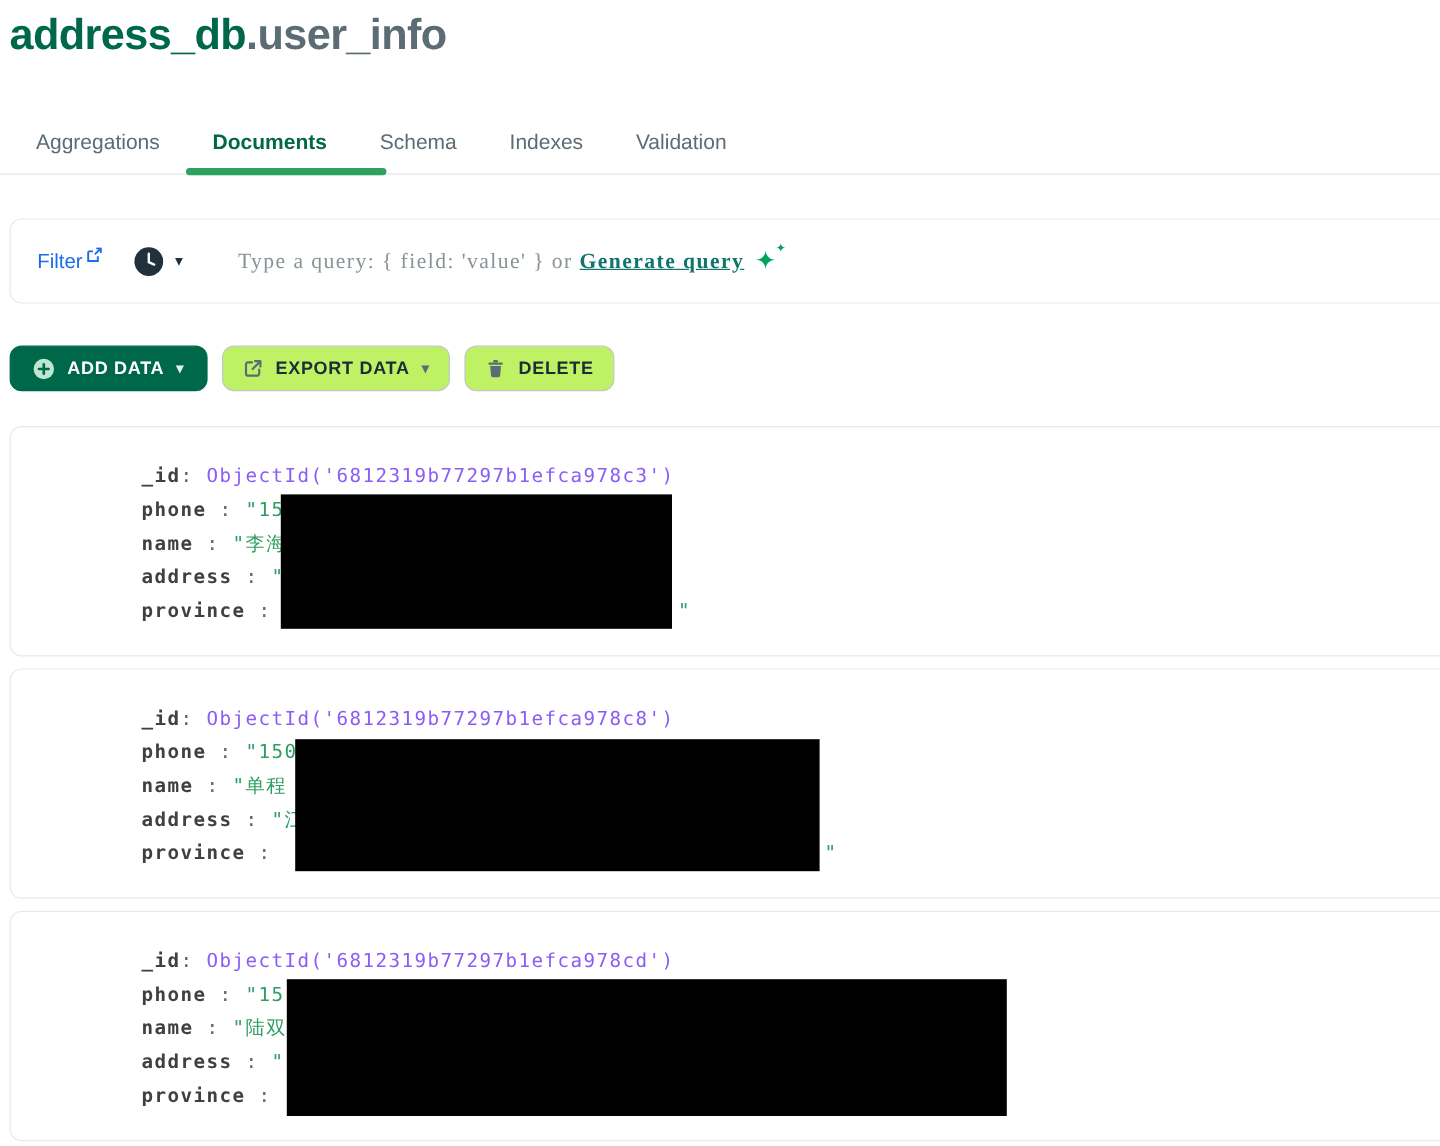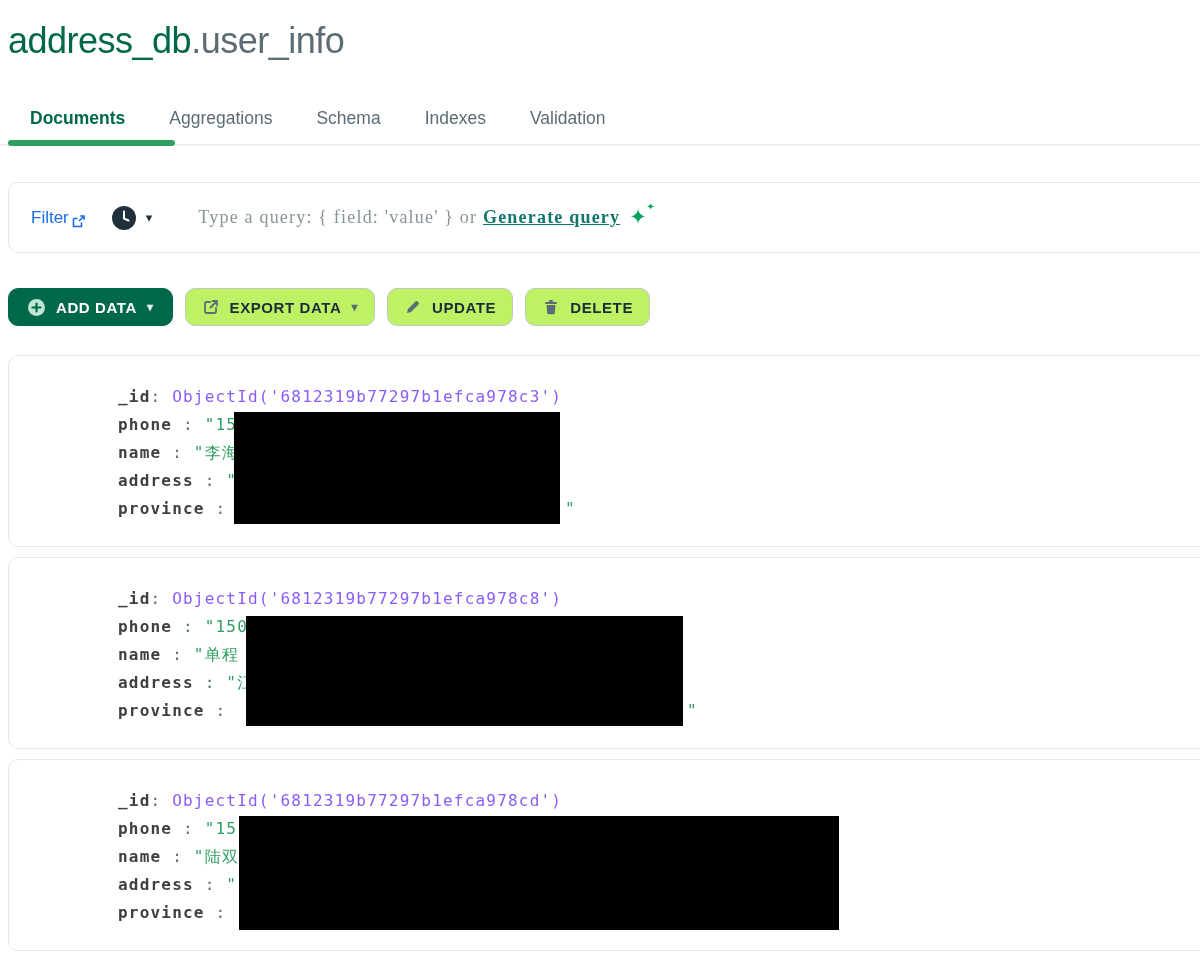--- a/index.html
+++ b/index.html
@@ -6,22 +6,22 @@
   html,body { width:1200px; height:955px; }
   body {
     position: relative;
     background: #ffffff;
     font-family: "Liberation Sans", sans-serif;
     overflow: hidden;
   }
 
   
   .page-title {
-    position: absolute; top: 20px; left: 8px;
-    font-size: 36px; font-weight: normal; letter-spacing: -0.5px;
+    position: absolute; top: 8px; left: 8px;
+    font-size: 36px; font-weight: bold; letter-spacing: -0.5px;
     white-space: nowrap;
   }
   .title-db { color: #00684A; }
   .title-rest { color: #5c6c75; }
 
   
   .tabs {
     position: absolute; top: 98px; left: 8px; right: 0;
     height: 49px; display: flex; align-items: flex-start;
   }
@@ -41,21 +41,21 @@
     background: #2ea05f; z-index: 2;
   }
 
   
   .filter-bar {
     position: absolute; top: 182px; left: 8px; width: 1210px; height: 71px;
     background: #fff; border: 1px solid #e5eae8; border-radius: 10px;
     display: flex; align-items: center;
   }
   .filter-link {
-    margin-left: 22px; display: flex; align-items: flex-end; gap: 3px;
+    margin-left: 22px; display: flex; align-items: flex-start; gap: 3px;
     color: #1a6ce8; font-size: 17px; font-weight: 500; cursor: pointer;
   }
   .filter-link svg { margin-top: -2px; }
   .history-btn {
     margin-left: 26px; display: flex; align-items: center; gap: 9px; cursor: pointer;
   }
   .caret-dark { color: #21313c; font-size: 13px; line-height: 1; }
   .query-input {
     margin-left: 46px; display: flex; align-items: center;
     font-family: Liberation Serif, serif; font-size: 18px;
@@ -111,26 +111,26 @@
   .r2 { left: 237px; top: 58px; width: 437px; height: 110px; }
   .r3 { left: 230px; top: 56px; width: 600px; height: 114px; }
 </style>
 </head>
 <body>
 
 <h1 class="page-title"><span class="title-db">address_db</span><span class="title-rest">.</span><span class="title-rest">user_info</span></h1>
 
 <nav class="tabs">
   <div class="tabs-line"></div>
+  <div class="tab">
+    <span>Aggregations</span>
+  </div>
   <div class="tab active">
     <span>Documents</span>
     <div class="tab-underline"></div>
-  </div>
-  <div class="tab">
-    <span>Aggregations</span>
   </div>
   <div class="tab">
     <span>Schema</span>
   </div>
   <div class="tab">
     <span>Indexes</span>
   </div>
   <div class="tab">
     <span>Validation</span>
   </div>
@@ -166,26 +166,20 @@
     <span>ADD DATA</span>
     <span class="caret-white">▾</span>
   </button>
   <button class="btn">
     <svg width="18" height="18" viewBox="0 0 18 18">
       <path d="M8 4 H4.5 A1.5 1.5 0 0 0 3 5.5 V13.5 A1.5 1.5 0 0 0 4.5 15 H12.5 A1.5 1.5 0 0 0 14 13.5 V10" fill="none" stroke="#5c6c74" stroke-width="1.8" stroke-linecap="round"></path>
       <path d="M8.5 9.5 L15 3 M10.5 3 H15 V7.5" fill="none" stroke="#5c6c74" stroke-width="1.8" stroke-linecap="round" stroke-linejoin="round"></path>
     </svg>
     <span>EXPORT DATA</span>
     <span class="caret-gray">▾</span>
-  </button>
-  <button class="btn">
-    <svg width="18" height="18" viewBox="0 0 18 18">
-      <path d="M3 15 L4 11 L11.5 3.5 A1.4 1.4 0 0 1 13.5 3.5 L14.5 4.5 A1.4 1.4 0 0 1 14.5 6.5 L7 14 L3 15 Z" fill="#5c6c74"></path>
-    </svg>
-    <span>UPDATE</span>
   </button>
   <button class="btn">
     <svg width="18" height="18" viewBox="0 0 18 18">
       <rect x="3" y="4" width="12" height="2" rx="1" fill="#5c6c74"></rect>
       <rect x="7" y="2" width="4" height="2" rx="1" fill="#5c6c74"></rect>
       <path d="M4.5 7 H13.5 L12.8 15 A1.5 1.5 0 0 1 11.3 16.3 H6.7 A1.5 1.5 0 0 1 5.2 15 Z" fill="#5c6c74"></path>
     </svg>
     <span>DELETE</span>
   </button>
 </div>

